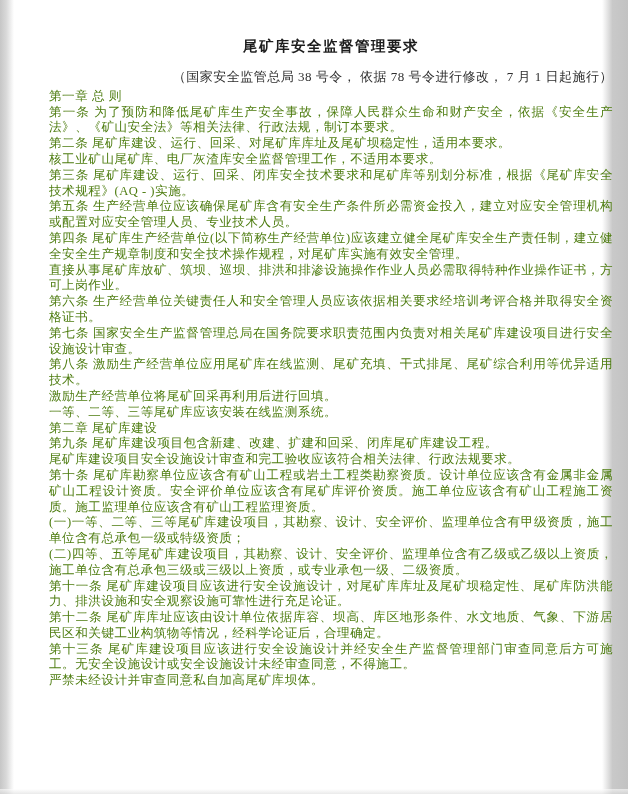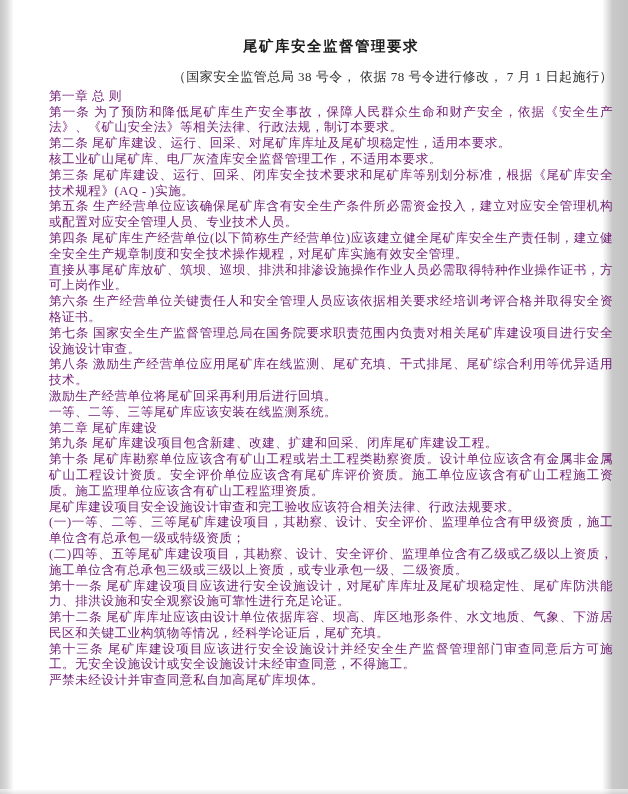--- a/index.html
+++ b/index.html
@@ -52,21 +52,21 @@
   }
   .body-text { margin: 0; }
   .para {
     margin: 0;
     font-size: 12.6px;
     line-height: 15.8px;
     letter-spacing: 0.5px;
     text-align: justify;
     text-justify: inter-character;
     word-break: break-all;
-    color: #701a75;
+    color: #4d7c0f;
   }
 </style>
 </head>
 <body>
 
 <div class="edge-left"></div>
 <div class="edge-right"></div>
 <div class="edge-bottom"></div>
 
 <div class="page">
@@ -82,22 +82,22 @@
       <p class="para">第五条 生产经营单位应该确保尾矿库含有安全生产条件所必需资金投入，建立对应安全管理机构或配置对应安全管理人员、专业技术人员。</p>
       <p class="para">第四条 尾矿库生产经营单位(以下简称生产经营单位)应该建立健全尾矿库安全生产责任制，建立健全安全生产规章制度和安全技术操作规程，对尾矿库实施有效安全管理。</p>
       <p class="para">直接从事尾矿库放矿、筑坝、巡坝、排洪和排渗设施操作作业人员必需取得特种作业操作证书，方可上岗作业。</p>
       <p class="para">第六条 生产经营单位关键责任人和安全管理人员应该依据相关要求经培训考评合格并取得安全资格证书。</p>
       <p class="para">第七条 国家安全生产监督管理总局在国务院要求职责范围内负责对相关尾矿库建设项目进行安全设施设计审查。</p>
       <p class="para">第八条 激励生产经营单位应用尾矿库在线监测、尾矿充填、干式排尾、尾矿综合利用等优异适用技术。</p>
       <p class="para">激励生产经营单位将尾矿回采再利用后进行回填。</p>
       <p class="para">一等、二等、三等尾矿库应该安装在线监测系统。</p>
       <p class="para">第二章 尾矿库建设</p>
       <p class="para">第九条 尾矿库建设项目包含新建、改建、扩建和回采、闭库尾矿库建设工程。</p>
+      <p class="para">尾矿库建设项目安全设施设计审查和完工验收应该符合相关法律、行政法规要求。</p>
       <p class="para">第十条 尾矿库勘察单位应该含有矿山工程或岩土工程类勘察资质。设计单位应该含有金属非金属矿山工程设计资质。安全评价单位应该含有尾矿库评价资质。施工单位应该含有矿山工程施工资质。施工监理单位应该含有矿山工程监理资质。</p>
-      <p class="para">尾矿库建设项目安全设施设计审查和完工验收应该符合相关法律、行政法规要求。</p>
       <p class="para">(一)一等、二等、三等尾矿库建设项目，其勘察、设计、安全评价、监理单位含有甲级资质，施工单位含有总承包一级或特级资质；</p>
       <p class="para">(二)四等、五等尾矿库建设项目，其勘察、设计、安全评价、监理单位含有乙级或乙级以上资质，施工单位含有总承包三级或三级以上资质，或专业承包一级、二级资质。</p>
       <p class="para">第十一条 尾矿库建设项目应该进行安全设施设计，对尾矿库库址及尾矿坝稳定性、尾矿库防洪能力、排洪设施和安全观察设施可靠性进行充足论证。</p>
-      <p class="para">第十二条 尾矿库库址应该由设计单位依据库容、坝高、库区地形条件、水文地质、气象、下游居民区和关键工业构筑物等情况，经科学论证后，尾矿充填。</p>
+      <p class="para">第十二条 尾矿库库址应该由设计单位依据库容、坝高、库区地形条件、水文地质、气象、下游居民区和关键工业构筑物等情况，经科学论证后，合理确定。</p>
       <p class="para">第十三条 尾矿库建设项目应该进行安全设施设计并经安全生产监督管理部门审查同意后方可施工。无安全设施设计或安全设施设计未经审查同意，不得施工。</p>
       <p class="para">严禁未经设计并审查同意私自加高尾矿库坝体。</p>
     </div>
 </div>
 
 </body></html>

